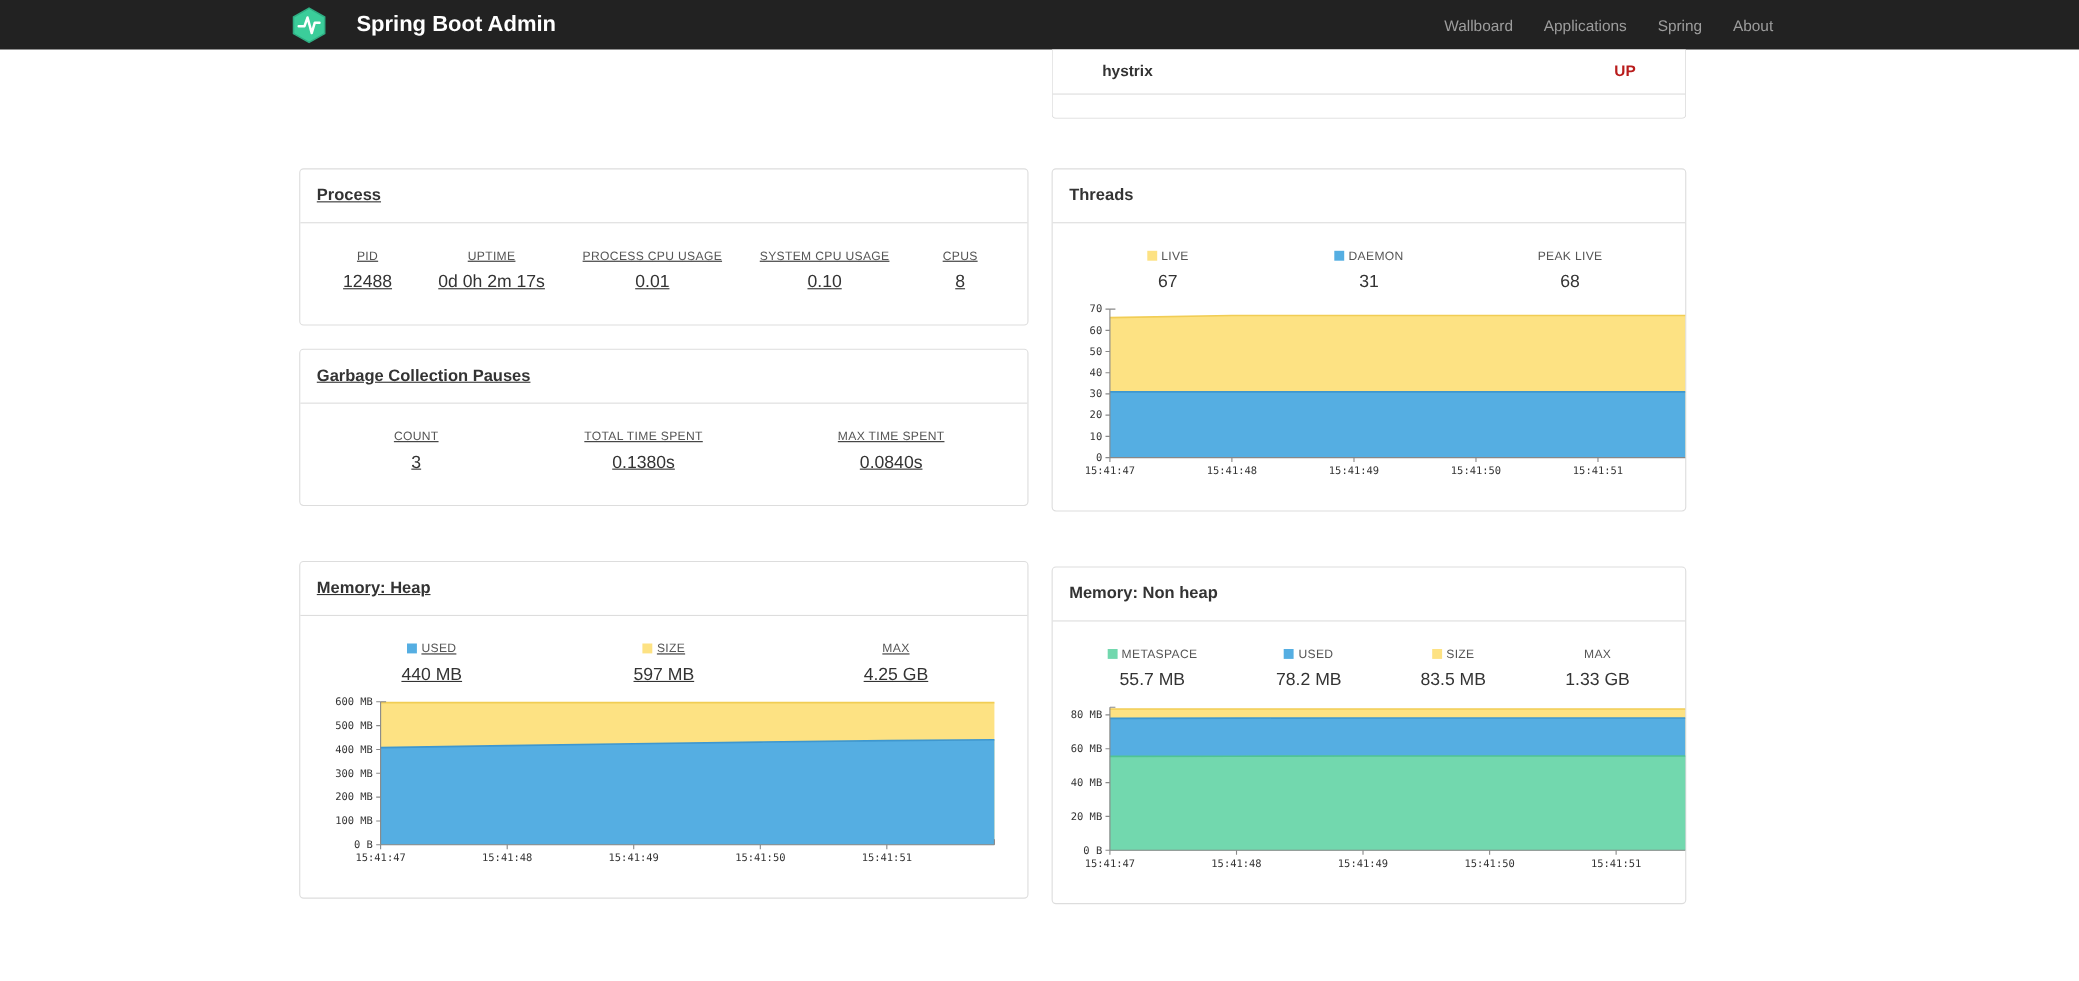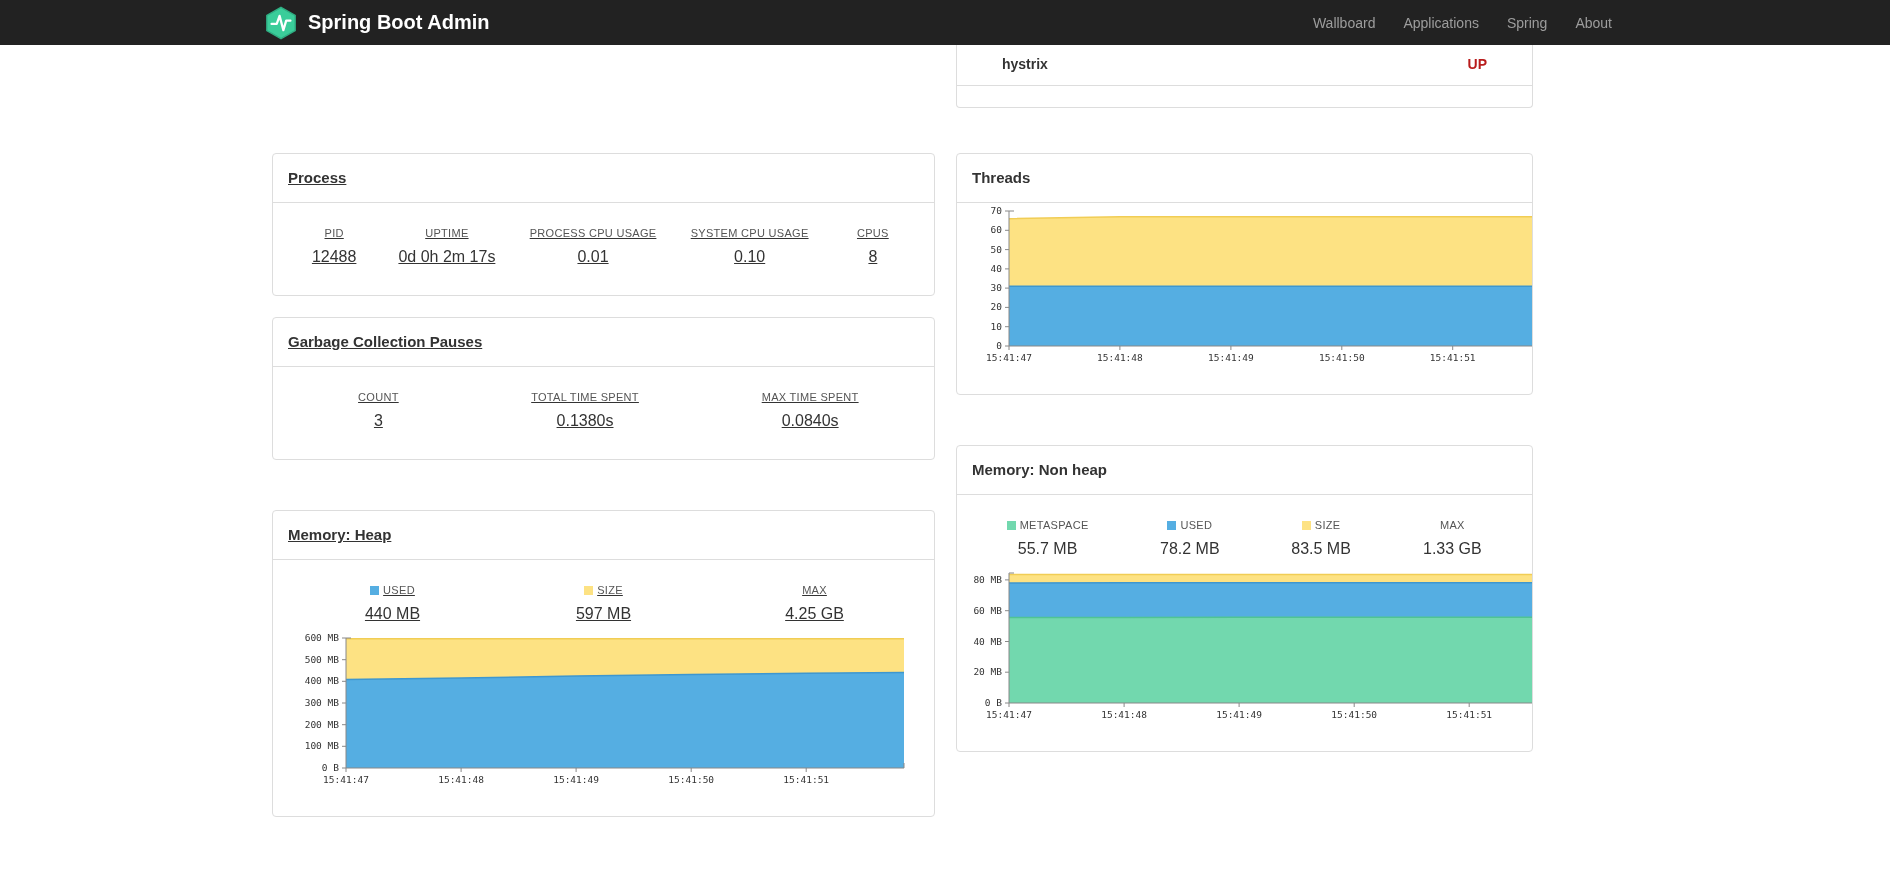--- a/index.html
+++ b/index.html
@@ -3,21 +3,21 @@
 <meta charset="utf-8">
 <style>
   * { box-sizing: border-box; margin: 0; padding: 0; }
   html,body { width:1890px; height:892px; overflow:hidden; background:#fff;
     font-family:"Liberation Sans", sans-serif; color:#333; }
 
   
   .navbar { height:45px; background:#222; }
   .navbar-inner { width:1362px; height:100%; margin:0 auto; display:flex;
     align-items:center; justify-content:space-between; }
-  .brand { display:flex; align-items:center; gap:10px; color:#fff;
+  .brand { display:flex; align-items:center; gap:26px; color:#fff;
     font-size:20px; font-weight:bold; }
   .brand svg { display:block; }
   .nav-links { display:flex; align-items:center; height:100%; }
   .nav-link { color:#9d9d9d; font-size:14px; padding:0 14px; cursor:pointer;
     height:100%; display:flex; align-items:center; }
 
   
   .container { width:1346px; margin:0 auto; display:flex; gap:21px;
     align-items:flex-start; }
   .col { display:block; }
@@ -201,20 +201,37 @@
           <div class="health-row">
             <span>hystrix</span>
             <span style="color: #b91c1c;">UP</span>
           </div>
         </div>
       <div class="health-pad"></div>
     </div>
 
     <div class="panel chart-panel" style="margin-bottom:50px;">
       <div class="panel-heading">Threads</div>
+      <div class="metrics">
+
+          <div class="metric">
+            <div class="metric-label"><span class="swatch" style="background: rgb(253, 226, 131);"></span><span>LIVE</span></div>
+            <div class="metric-value">67</div>
+          </div>
+
+          <div class="metric">
+            <div class="metric-label"><span class="swatch" style="background: rgb(85, 174, 226);"></span><span>DAEMON</span></div>
+            <div class="metric-value">31</div>
+          </div>
+
+          <div class="metric">
+            <div class="metric-label"><span>PEAK LIVE</span></div>
+            <div class="metric-value">68</div>
+          </div>
+        </div>
       <div class="chart-wrap">
         <svg width="600" height="165">
             <polygon fill="#fde283" points="52.0,143.0 52.0,15.7 162.9,13.8 273.9,13.8 384.8,13.8 495.7,13.8 590.0,13.8 590.0,143.0"></polygon>
             <polyline fill="none" stroke="#f1cd55" stroke-width="1.5" points="52.0,15.7 162.9,13.8 273.9,13.8 384.8,13.8 495.7,13.8 590.0,13.8"></polyline>
             <polygon fill="#55aee2" points="52.0,143.0 52.0,83.2 162.9,83.2 273.9,83.2 384.8,83.2 495.7,83.2 590.0,83.2 590.0,143.0"></polygon>
             <polyline fill="none" stroke="#3e97cf" stroke-width="1.5" points="52.0,83.2 162.9,83.2 273.9,83.2 384.8,83.2 495.7,83.2 590.0,83.2"></polyline>
             <line stroke="#888" x1="52" y1="8" x2="52" y2="143.0"></line>
             <line stroke="#888" x1="52" y1="143.0" x2="590.0" y2="143.0"></line>
             <line stroke="#888" x1="52" y1="8" x2="57" y2="8"></line>
             <line stroke="#888" x1="590.0" y1="143.0" x2="590.0" y2="138.0"></line>

